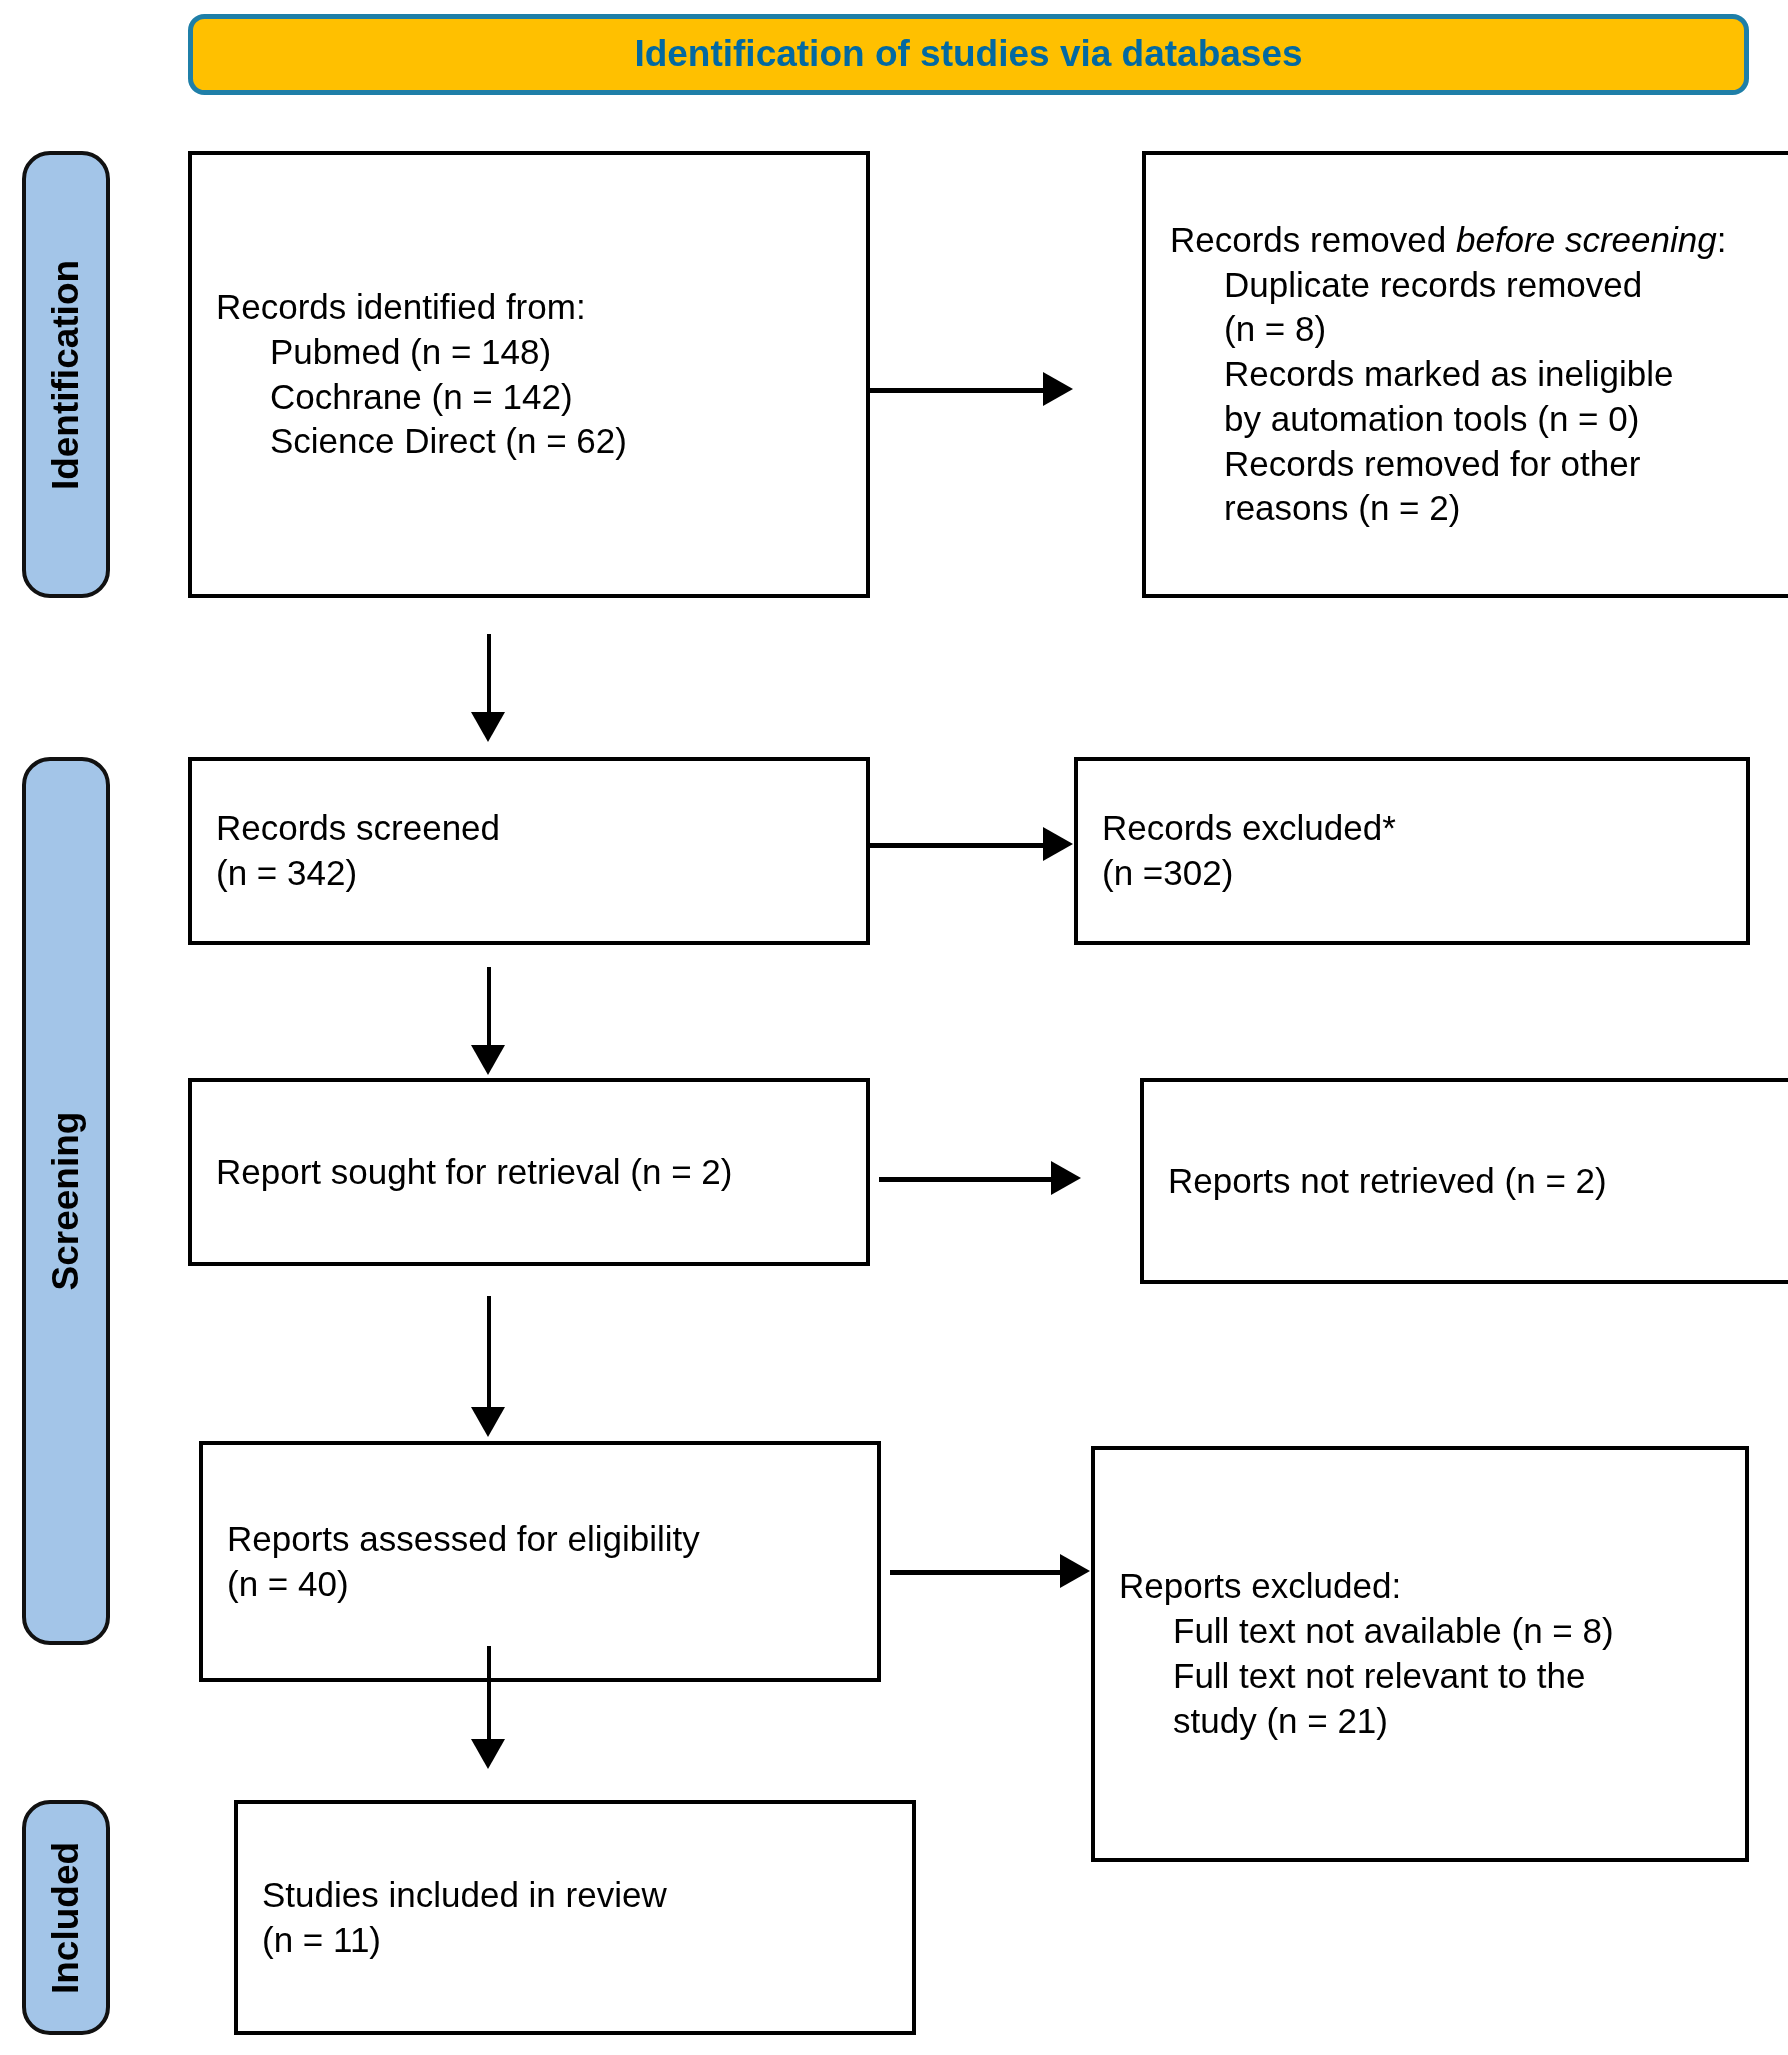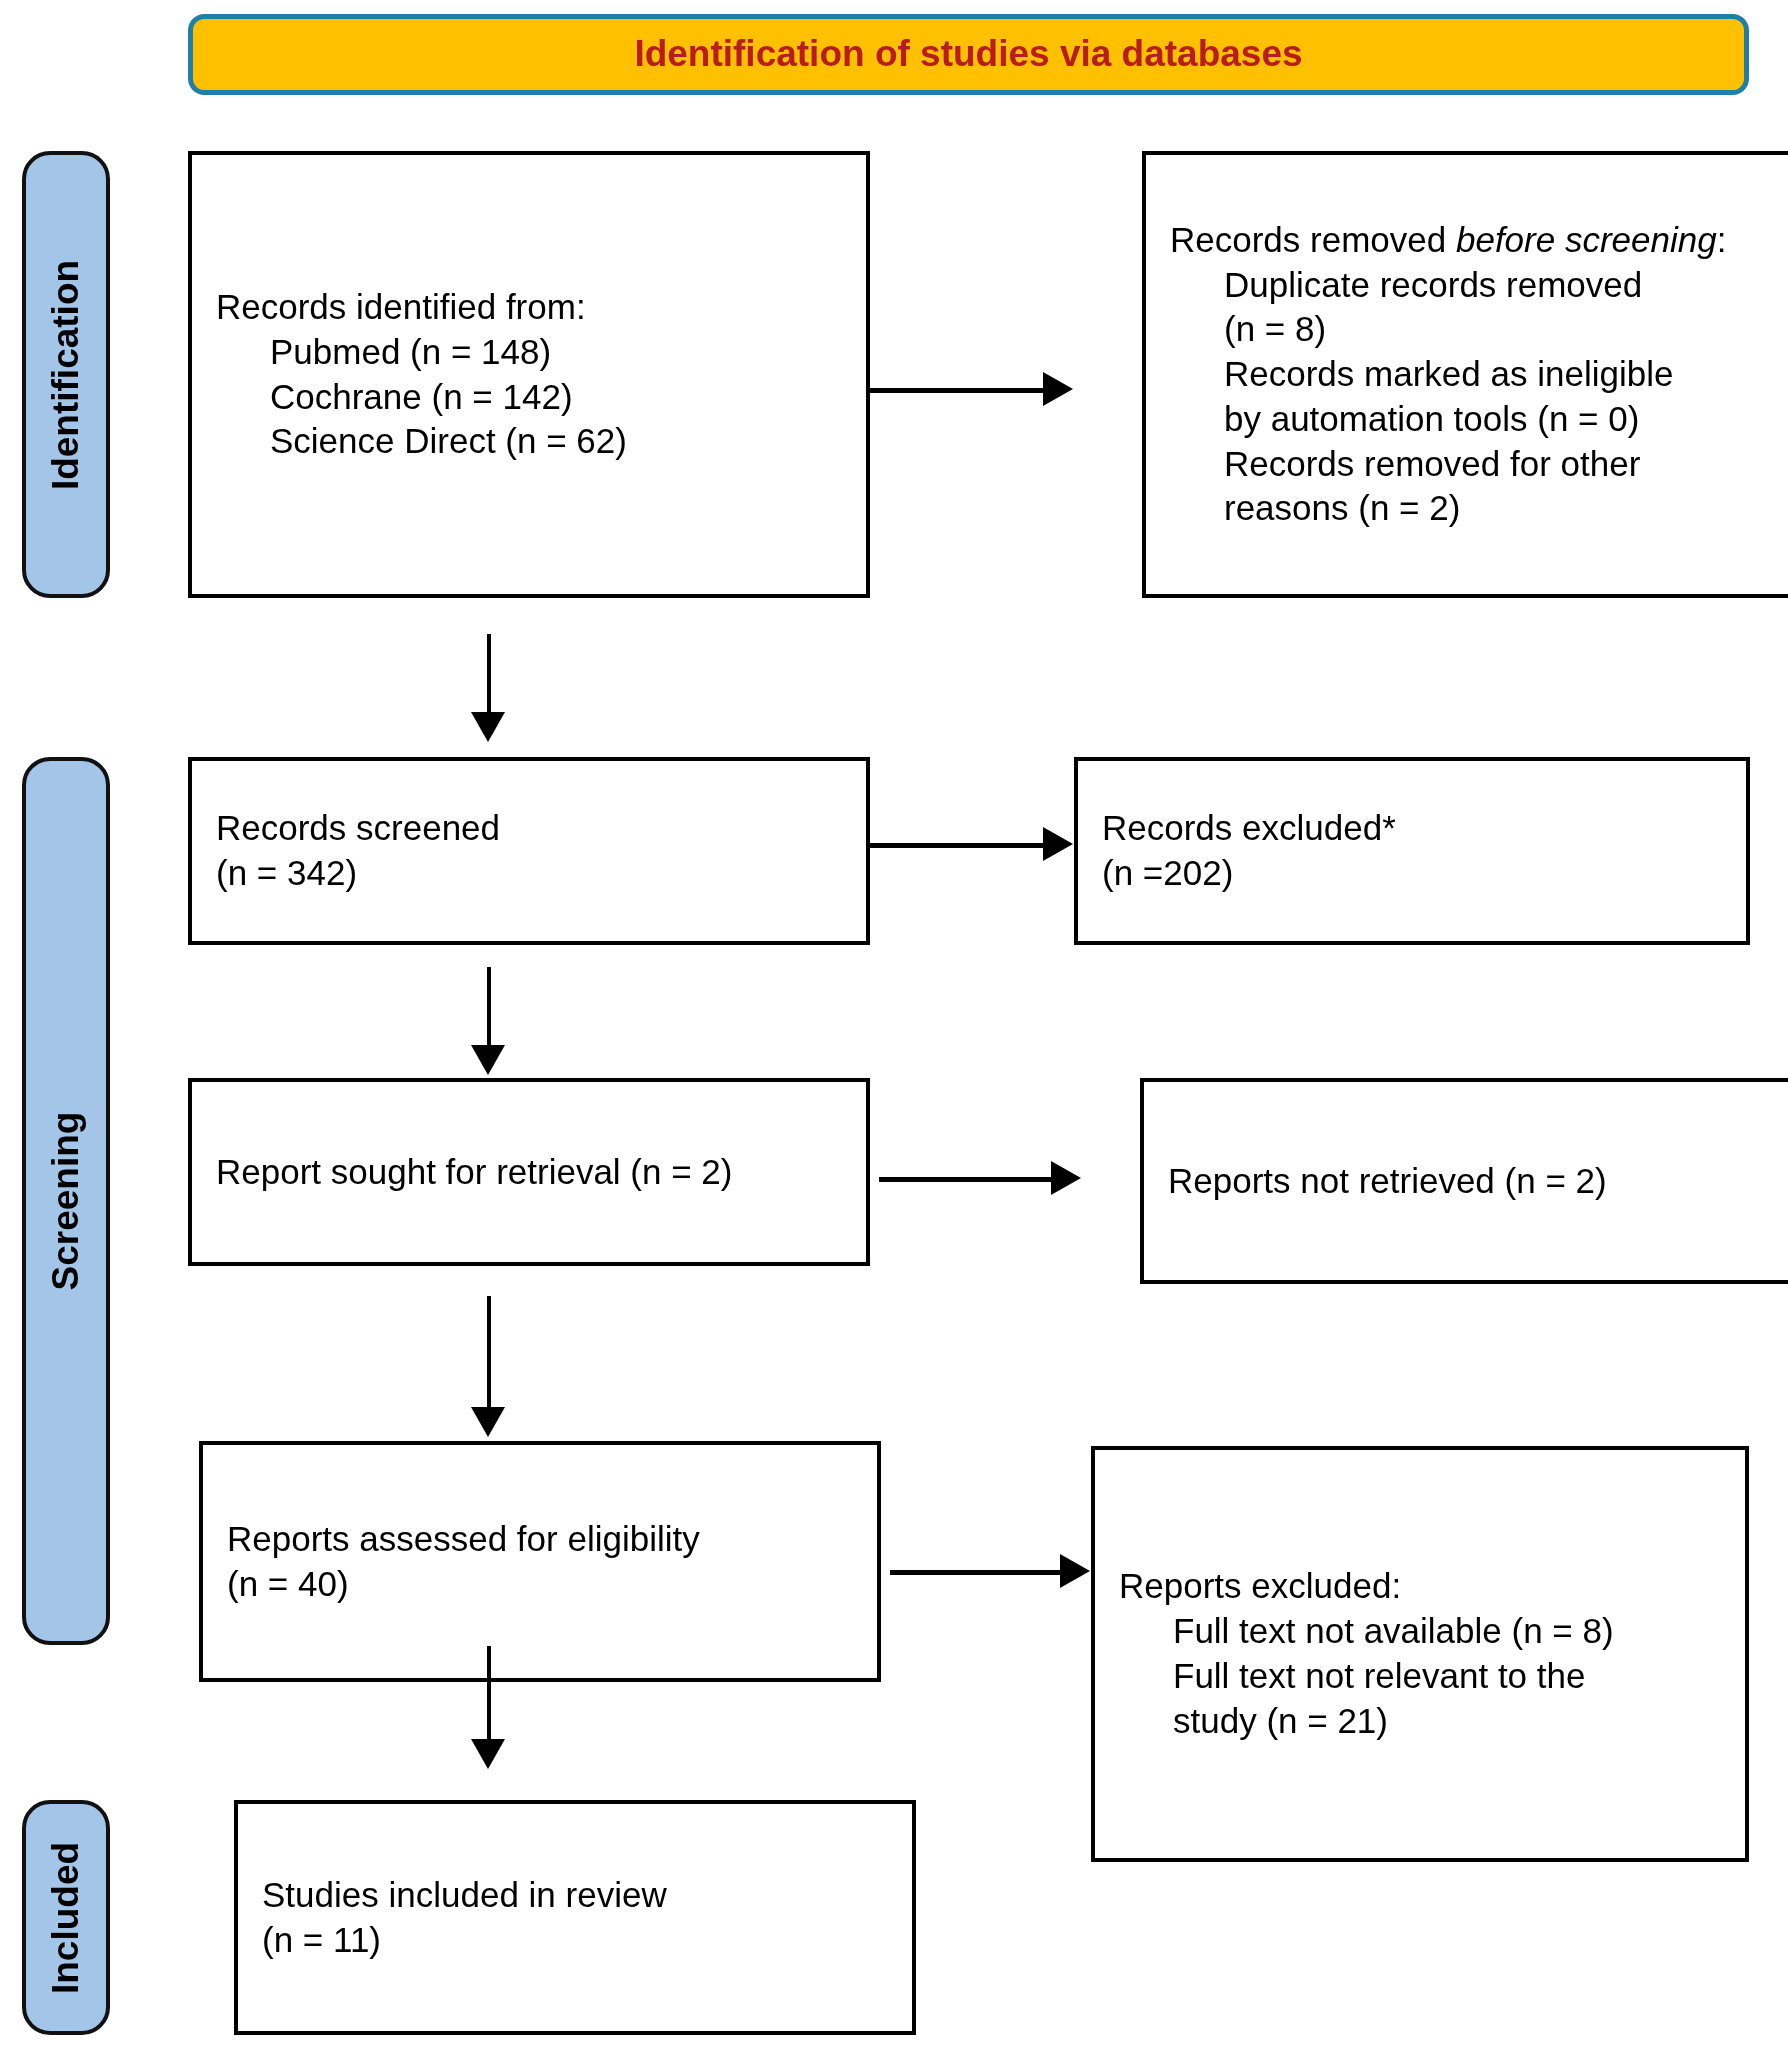--- a/index.html
+++ b/index.html
@@ -33,21 +33,21 @@
     border: 5.2px solid #1F7FA8;
     border-radius: 16.4px;
     box-sizing: border-box;
     display: flex;
     align-items: center;
     justify-content: center;
   }
   .header-banner .banner-text {
     font-size: 37px;
     font-weight: bold;
-    color: #b91c1c;
+    color: #0369a1;
     letter-spacing: 0px;
     text-align: center;
   }
 
   
   .stage-bar {
     position: absolute;
     background: #A3C5E8;
     border: 4.5px solid #111111;
     border-radius: 28px;
@@ -204,21 +204,21 @@
     <div class="line indent">reasons (n = 2)</div>
   </div>
 
   <div class="flow-box" id="box-screened">
     <div class="line">Records screened</div>
     <div class="line">(n = 342)</div>
   </div>
 
   <div class="flow-box" id="box-excluded">
     <div class="line">Records excluded*</div>
-    <div class="line">(n =202)</div>
+    <div class="line">(n =302)</div>
   </div>
 
   <div class="flow-box" id="box-sought">
     <div class="line">Report sought for retrieval (n = 2)</div>
   </div>
 
   <div class="flow-box" id="box-notret">
     <div class="line">Reports not retrieved (n = 2)</div>
   </div>
 

